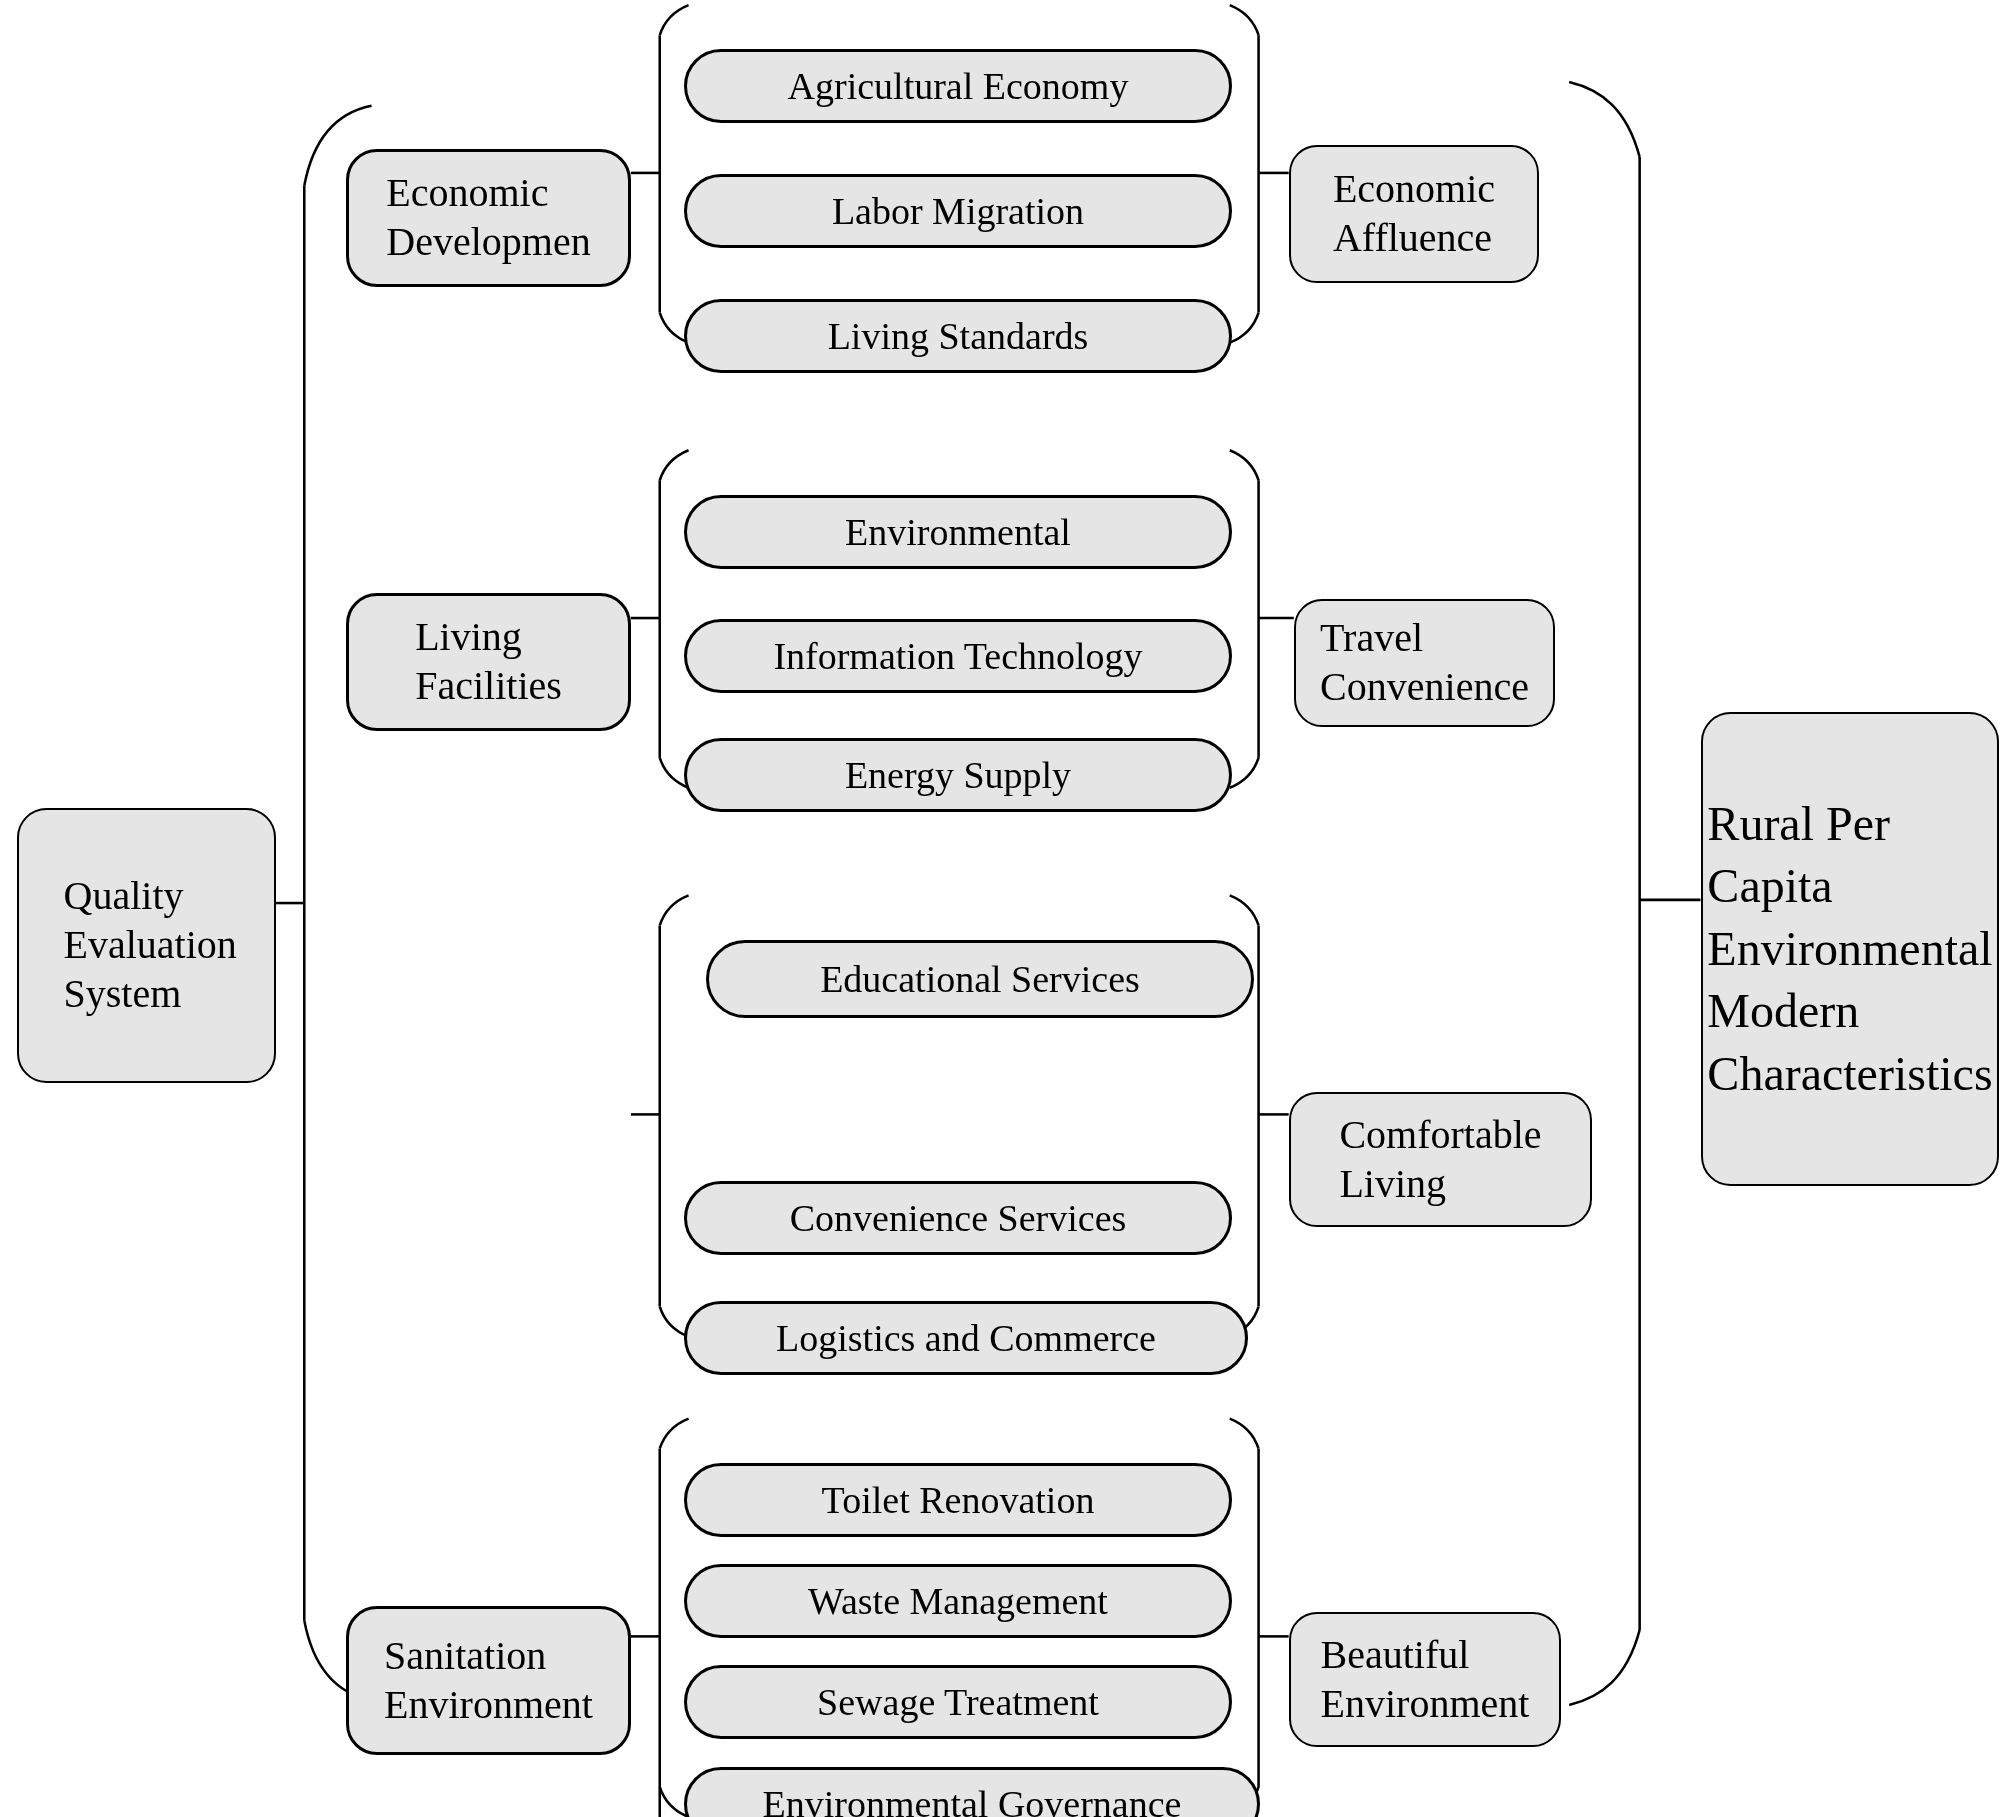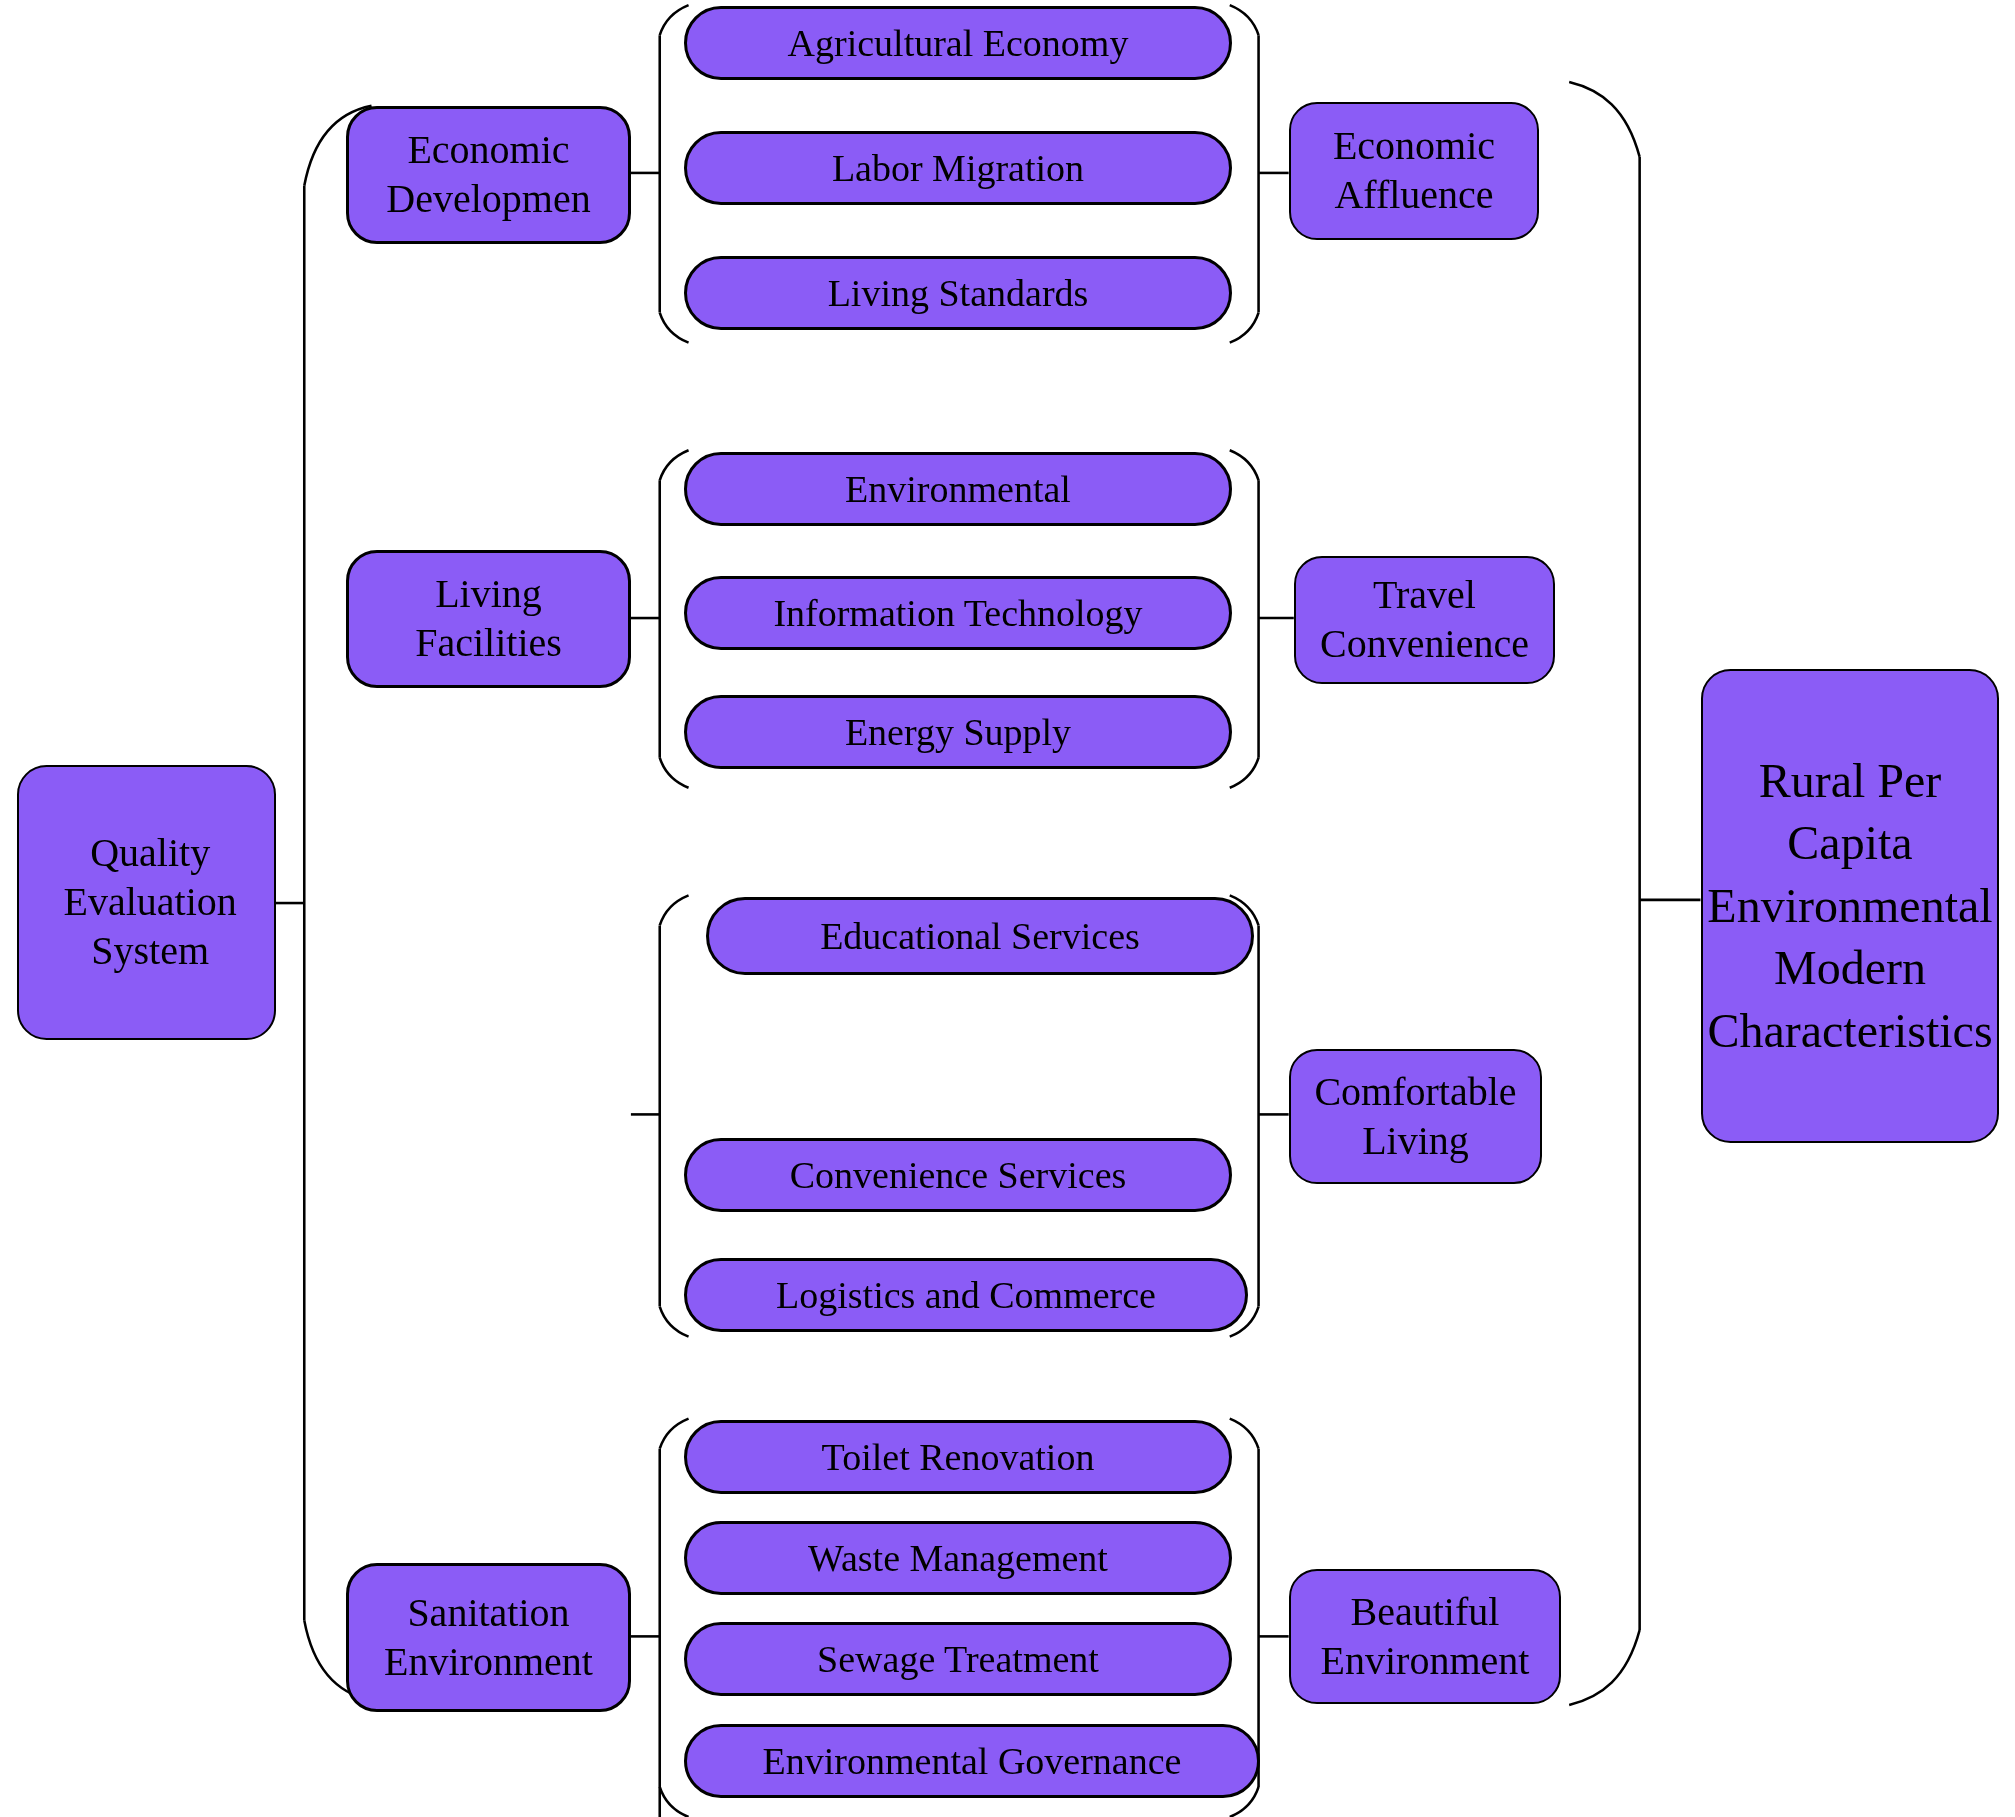--- a/index.html
+++ b/index.html
@@ -9,27 +9,27 @@
     color:#000;
     overflow:hidden;
     position:relative;
   }
   #canvas{position:absolute;left:0;top:0;width:2015px;height:1817px;}
   svg.layer{position:absolute;left:0;top:0;width:2015px;height:1817px;pointer-events:none;}
   .node{
     position:absolute;
     box-sizing:border-box;
     border:3.2px solid #000;
-    background:#8b5cf6;
+    background:#e5e5e5;
     display:flex;
     align-items:center;
     justify-content:center;
-    text-align:center;
     line-height:1.22;
     white-space:pre-line;
+    margin-top:43px;
   }
   .pill{ border-radius:640px; font-size:38px; border-width:3.8px; }
   .group{ border-radius:31px; font-size:40px; }
   .cluster{ border-radius:28px; font-size:40px; }
   .root{ border-radius:29.5px; font-size:40px;padding-left:8px; }
   .goal{ border-radius:29.5px; font-size:48px; border-width:2.6px; line-height:1.30; }
   .root{ border-width:2.6px; }
   .cluster{ border-width:2.6px; }
 </style>
 </head>
@@ -118,21 +118,21 @@
   <div class="node pill" style="left:684px;top:695px;width:548px;height:74px;">Energy Supply</div>
 
   <div class="node cluster" style="left:1294px;top:556px;width:261px;height:128px;">Travel
 Convenience</div>
 
 
   <div class="node pill" style="left:706px;top:897px;width:548px;height:78px;">Educational Services</div>
   <div class="node pill" style="left:684px;top:1138px;width:548px;height:74px;">Convenience Services</div>
   <div class="node pill" style="left:684px;top:1258px;width:564px;height:74px;">Logistics and Commerce</div>
 
-  <div class="node cluster" style="left:1289px;top:1049px;width:253px;height:135px;">Comfortable
+  <div class="node cluster" style="left:1289px;top:1049px;width:303px;height:135px;">Comfortable
 Living</div>
 
   <div class="node group" style="left:346px;top:1563px;width:285px;height:149px;">Sanitation
 Environment</div>
 
   <div class="node pill" style="left:684px;top:1420px;width:548px;height:74px;">Toilet Renovation</div>
   <div class="node pill" style="left:684px;top:1521px;width:548px;height:74px;">Waste Management</div>
   <div class="node pill" style="left:684px;top:1622px;width:548px;height:74px;">Sewage Treatment</div>
   <div class="node pill" style="left:684px;top:1724px;width:576px;height:74px;">Environmental Governance</div>
 

